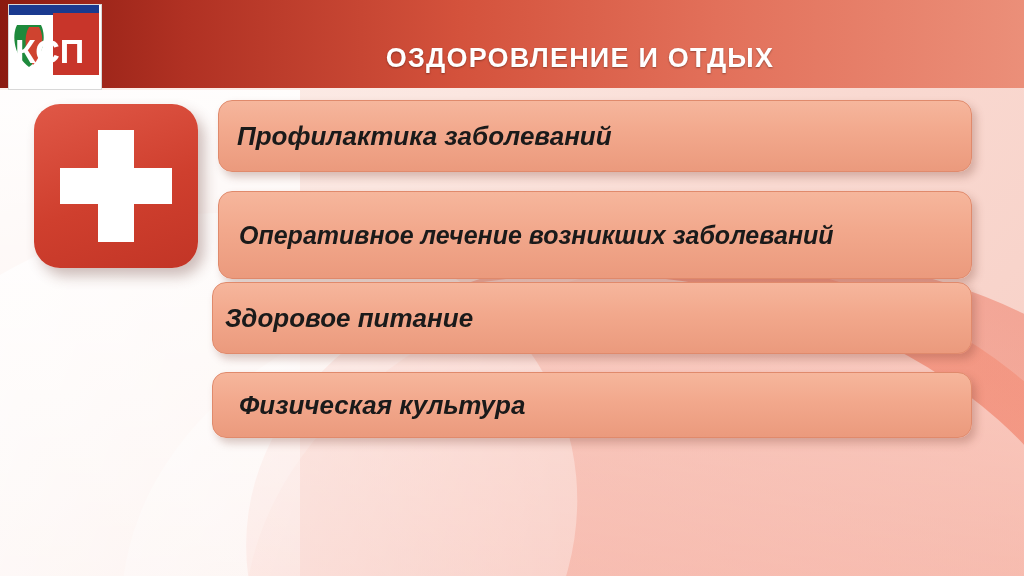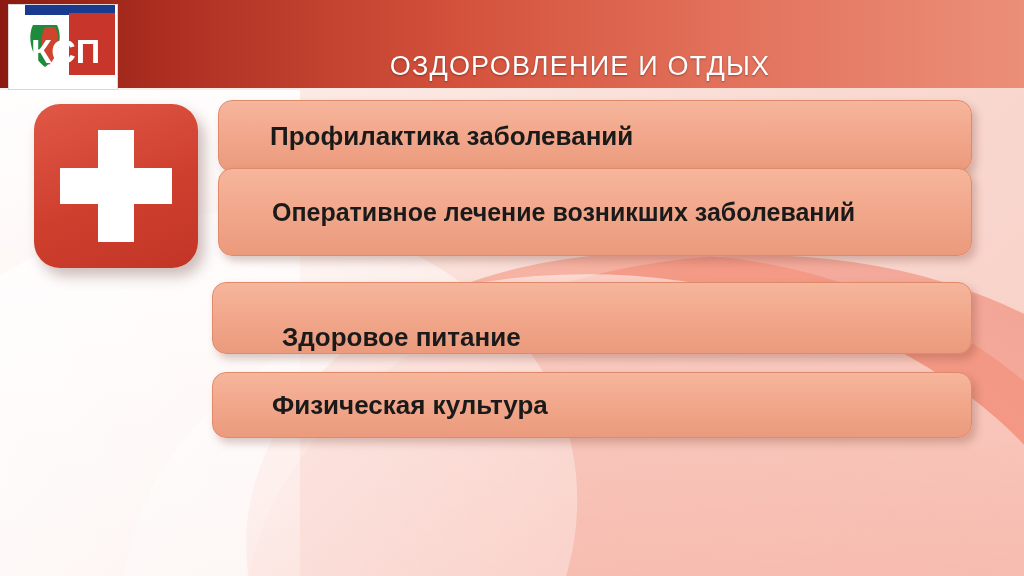--- a/index.html
+++ b/index.html
@@ -76,45 +76,44 @@
     position: absolute;
     left: 0;
     top: 0;
     width: 1024px;
     height: 88px;
     background: linear-gradient(90deg, #8b1a10 0%, #b03123 18%, #d4523c 45%, #e2705a 70%, #eb8f79 100%);
   }
   .header-title {
     position: absolute;
     left: 200px;
-    top: 12px;
+    top: 4px;
     width: 760px;
     height: 108px;
     display: flex;
     align-items: center;
     justify-content: center;
     color: #ffffff;
     font-size: 27px;
-    font-weight: normal;
+    font-weight: bold;
     letter-spacing: 1.2px;
     text-shadow: 0 1px 2px rgba(0,0,0,0.35);
     white-space: nowrap;
   }
 
   
   .logo {
     position: absolute;
     left: 8px;
     top: 4px;
     width: 92px;
     height: 84px;
     background: #ffffff;
     border: 1px solid #d8d8d8;
     overflow: hidden;
-    padding-left: 16px;
   }
   .logo svg { display: block; }
 
   
   .cross-tile {
     position: absolute;
     left: 34px;
     top: 104px;
     width: 164px;
     height: 164px;
@@ -148,27 +147,27 @@
     background: linear-gradient(180deg, #f6b69c 0%, #f2a88c 45%, #eb9a7d 100%);
     border: 1px solid #e08a6c;
     box-shadow: 4px 5px 9px rgba(120,60,45,0.28);
     display: flex;
     align-items: center;
     box-sizing: border-box;
   }
   .pill-text {
     color: #1a1a1a;
     font-weight: bold;
+    font-style: italic;
     font-size: 26px;
     white-space: nowrap;
-    margin-left: 33px;
   }
   .pill-1 { left: 218px; top: 100px; width: 754px; height: 72px; padding-left: 18px; }
-  .pill-2 { left: 218px; top: 168px; width: 754px; height: 88px; padding-left: 20px; }
-  .pill-3 { left: 212px; top: 282px; width: 760px; height: 72px; padding-left: 36px; align-items: flex-end; }
+  .pill-2 { left: 218px; top: 191px; width: 754px; height: 88px; padding-left: 20px; }
+  .pill-3 { left: 212px; top: 282px; width: 760px; height: 72px; padding-left: 12px; }
   .pill-4 { left: 212px; top: 372px; width: 760px; height: 66px; padding-left: 26px; }
   .pill-5 { left: 212px; top: 466px; width: 760px; height: 70px; padding-left: 18px; }
   .pill-2 .pill-text { font-size: 25px; }
 </style>
 </head>
 <body>
 
 <div id="slide">
 
   <div class="bg-base"></div>

